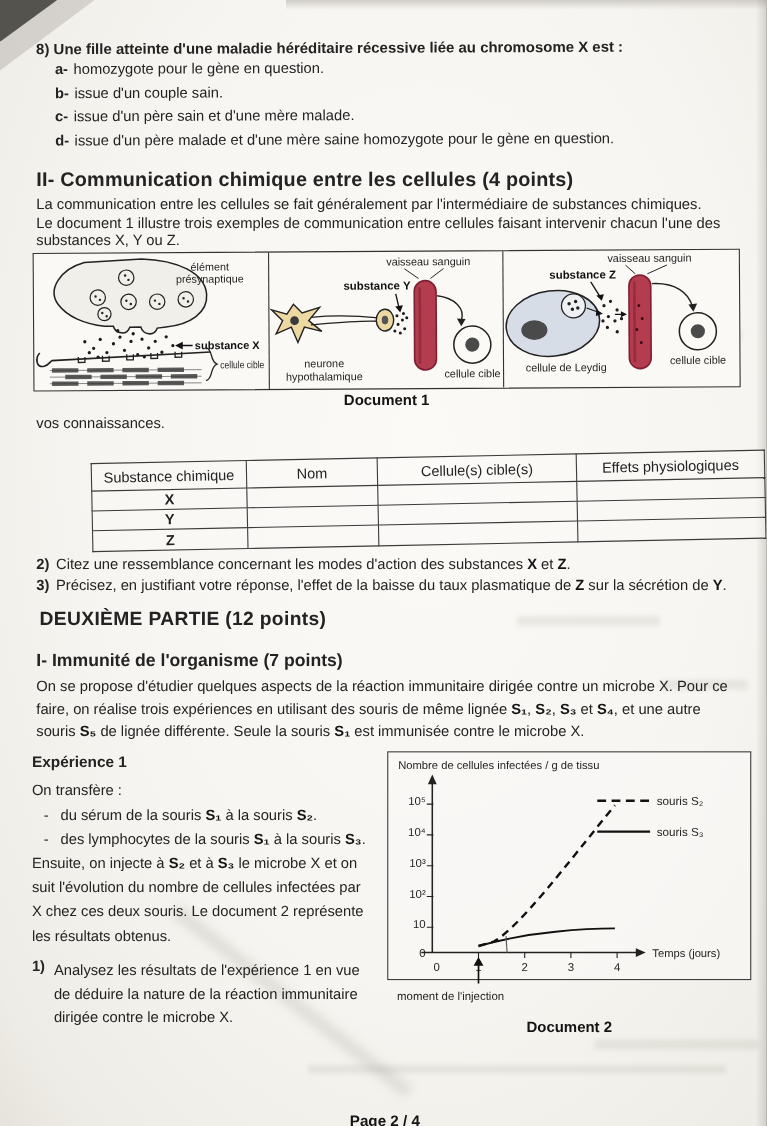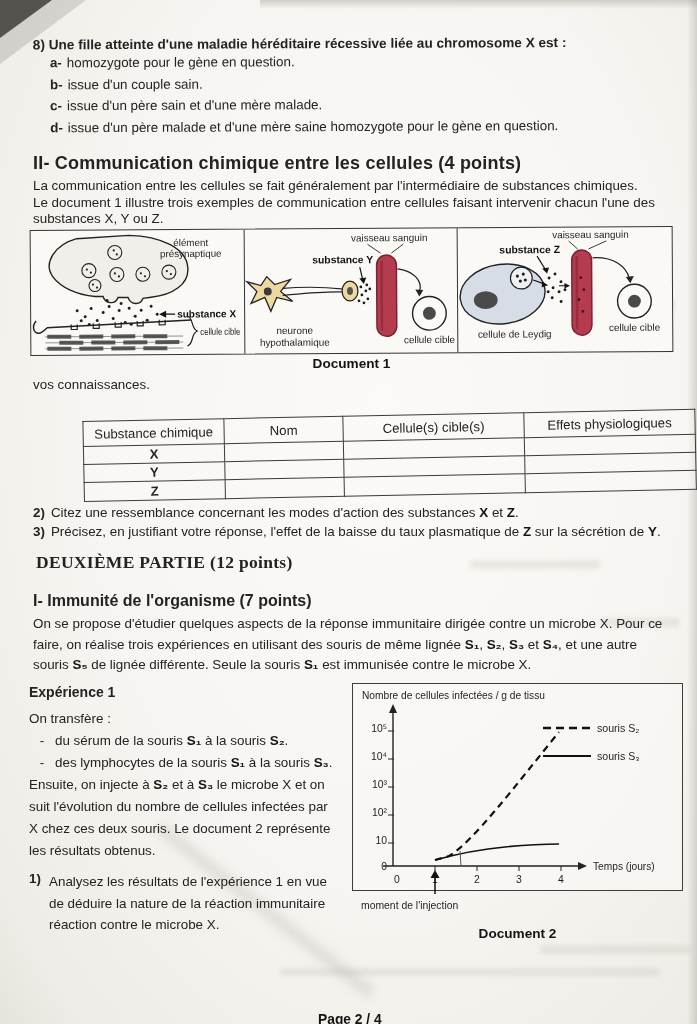--- a/index.html
+++ b/index.html
@@ -26,21 +26,21 @@
   .smudge{position:absolute;background:#7d8472;opacity:.13;filter:blur(2px);border-radius:3px;}
   .crease{position:absolute;left:130px;top:900px;width:270px;height:20px;
     background:linear-gradient(180deg,rgba(130,128,120,0),rgba(130,128,120,.22),rgba(130,128,120,0));
     transform:rotate(38deg);filter:blur(4px);}
   
   .q8-title{font-weight:bold;font-size:13.6px;}
   .q8-opt{margin-left:17px;line-height:21.5px;}
   .q8-opt .ltr{font-weight:bold;margin-right:5px;}
   
   .h-sec2{font-size:18px;font-weight:bold;letter-spacing:.2px;}
-  .h-part2{font-size:17.5px;font-weight:bold;letter-spacing:.3px;font-family:Liberation Serif, serif;}
+  .h-part2{font-size:17.5px;font-weight:bold;letter-spacing:.3px;}
   .h-imm{font-size:16px;font-weight:bold;}
   .h-exp{font-size:14px;font-weight:bold;}
   .body-line{line-height:16.5px;white-space:nowrap;}
   .body-line2{line-height:20.5px;white-space:nowrap;}
   
   .fig1{left:30px;top:228px;width:643px;height:126px;border:1.5px solid #333;
     background:#faf9f6;display:flex;box-sizing:border-box;}
   .fig1 .panel{position:relative;height:100%;}
   .fig1 .panel + .panel{border-left:1.5px solid #333;}
   svg text{font-family:"Liberation Sans","DejaVu Sans",sans-serif;fill:#1f1f1f;}
@@ -305,21 +305,21 @@
     </tbody>
       </table>
   </div>
 
   <div class="abs body-line2 qline" style="left:33px;top:503px;"><span class="num">2)</span><span>Citez une ressemblance concernant les modes d'action des substances <b>X</b> et <b>Z</b>.</span></div>
   <div class="abs body-line2 qline" style="left:33px;top:522px;"><span class="num">3)</span><span>Précisez, en justifiant votre réponse, l'effet de la baisse du taux plasmatique de <b>Z</b> sur la sécrétion de <b>Y</b>.</span></div>
 
   <div class="abs h-part2" style="left:36px;top:552px;">DEUXIÈME PARTIE (12 points)</div>
   <div class="abs h-imm" style="left:33px;top:592px;">I- Immunité de l'organisme (7 points)</div>
   <div class="abs" style="left:33px;top:614px;width:648px;">
-    <div class="body-line2">On se propose d'étudier quelques aspects de la réponse immunitaire dirigée contre un microbe X. Pour ce</div>
+    <div class="body-line2">On se propose d'étudier quelques aspects de la réaction immunitaire dirigée contre un microbe X. Pour ce</div>
     <div class="body-line2">faire, on réalise trois expériences en utilisant des souris de même lignée <b>S₁</b>, <b>S₂</b>, <b>S₃</b> et <b>S₄</b>, et une autre</div>
     <div class="body-line2">souris <b>S₅</b> de lignée différente. Seule la souris <b>S₁</b> est immunisée contre le microbe X.</div>
   </div>
 
   <div class="abs" style="left:29px;top:684px;width:322px;">
     <div class="h-exp">Expérience 1</div>
     <div style="margin-top:8px;line-height:22px;">On transfère :</div>
     <div class="bullet">
         <span class="dash">-</span>
         <span>du sérum de la souris <b>S₁</b> à la souris <b>S₂</b>.</span>
@@ -332,21 +332,21 @@
       <div style="line-height:22px;white-space:nowrap;">Ensuite, on injecte à <b>S₂</b> et à <b>S₃</b> le microbe X et on</div>
       <div style="line-height:22px;white-space:nowrap;">suit l'évolution du nombre de cellules infectées par</div>
       <div style="line-height:22px;white-space:nowrap;">X chez ces deux souris. Le document 2 représente</div>
       <div style="line-height:22px;white-space:nowrap;">les résultats obtenus.</div>
     </div>
     <div class="exp-q">
       <span class="num">1)</span>
       <span class="lines">
         <div>Analysez les résultats de l'expérience 1 en vue</div>
         <div>de déduire la nature de la réaction immunitaire</div>
-        <div>réaction contre le microbe X.</div>
+        <div>dirigée contre le microbe X.</div>
       </span>
     </div>
   </div>
 
   <div class="abs chartbox">
     <svg width="328" height="234" viewBox="0 0 328 234">
       <text x="9" y="15" font-size="10.2">Nombre de cellules infectées / g de tissu</text>
 
       <line x1="40" y1="182" x2="40" y2="26" stroke="#222" stroke-width="1.4"></line>
       <polygon points="40,20 36,29 44,29" fill="#222"></polygon>

